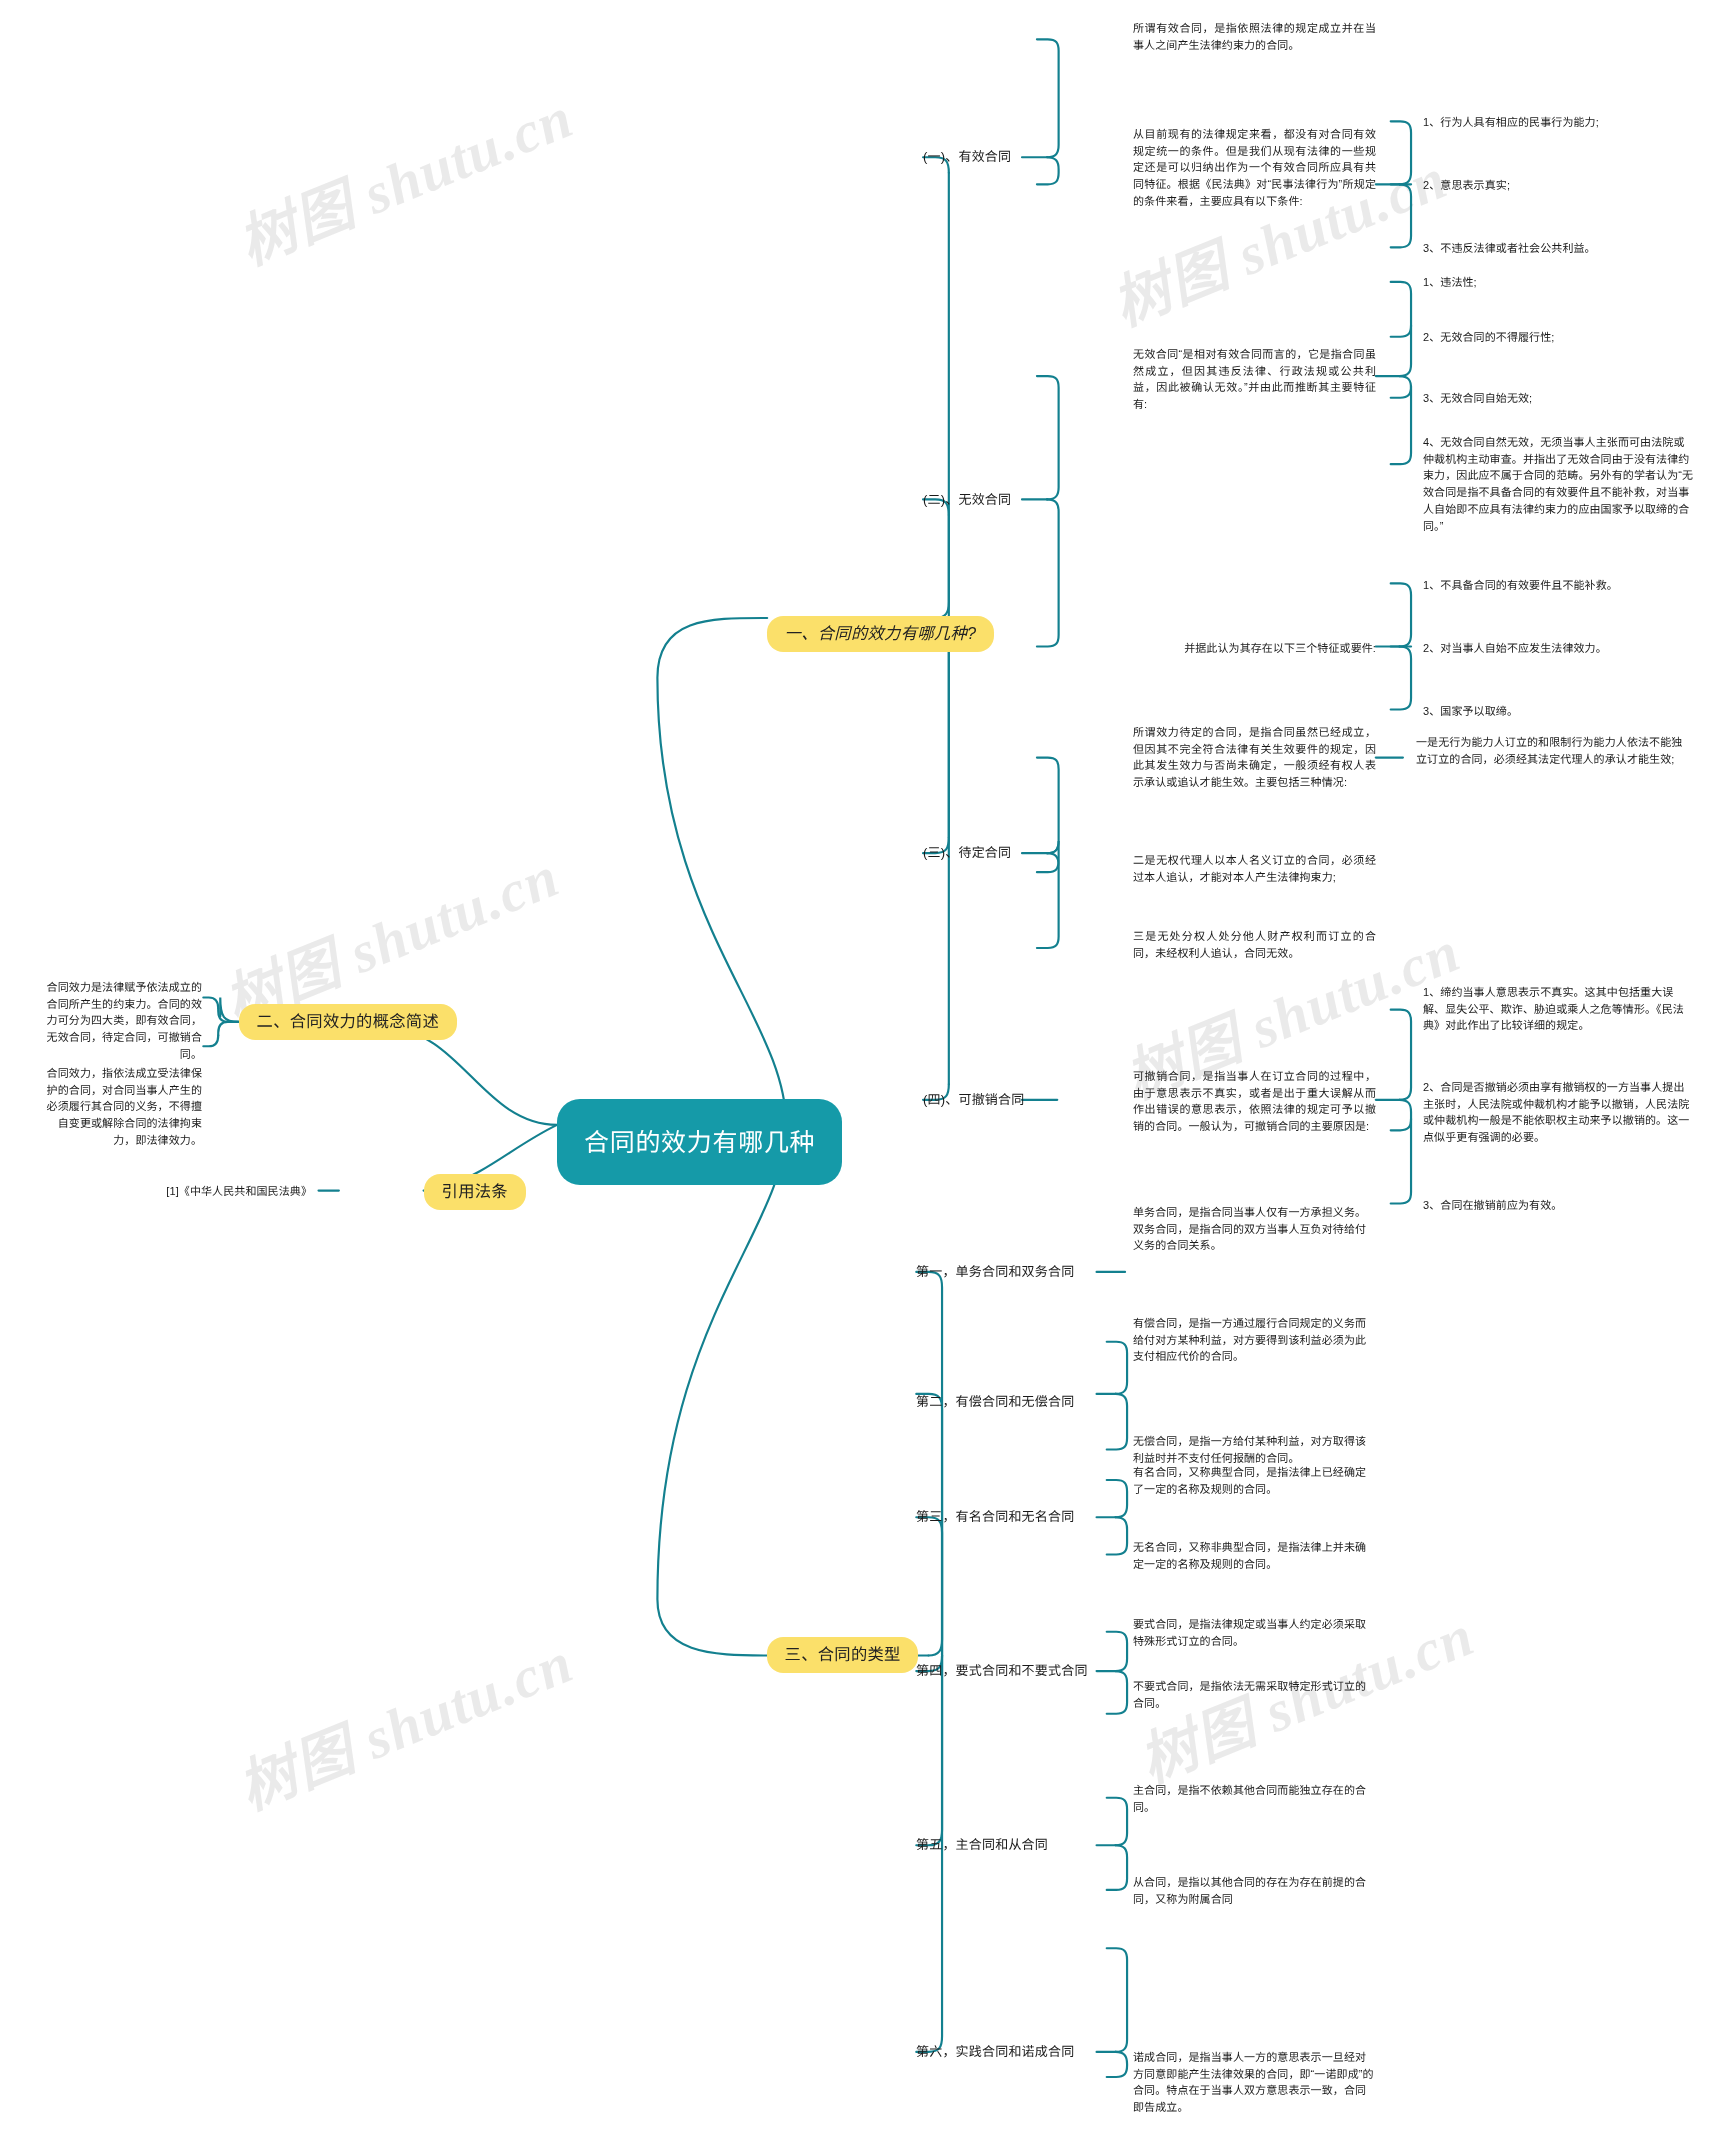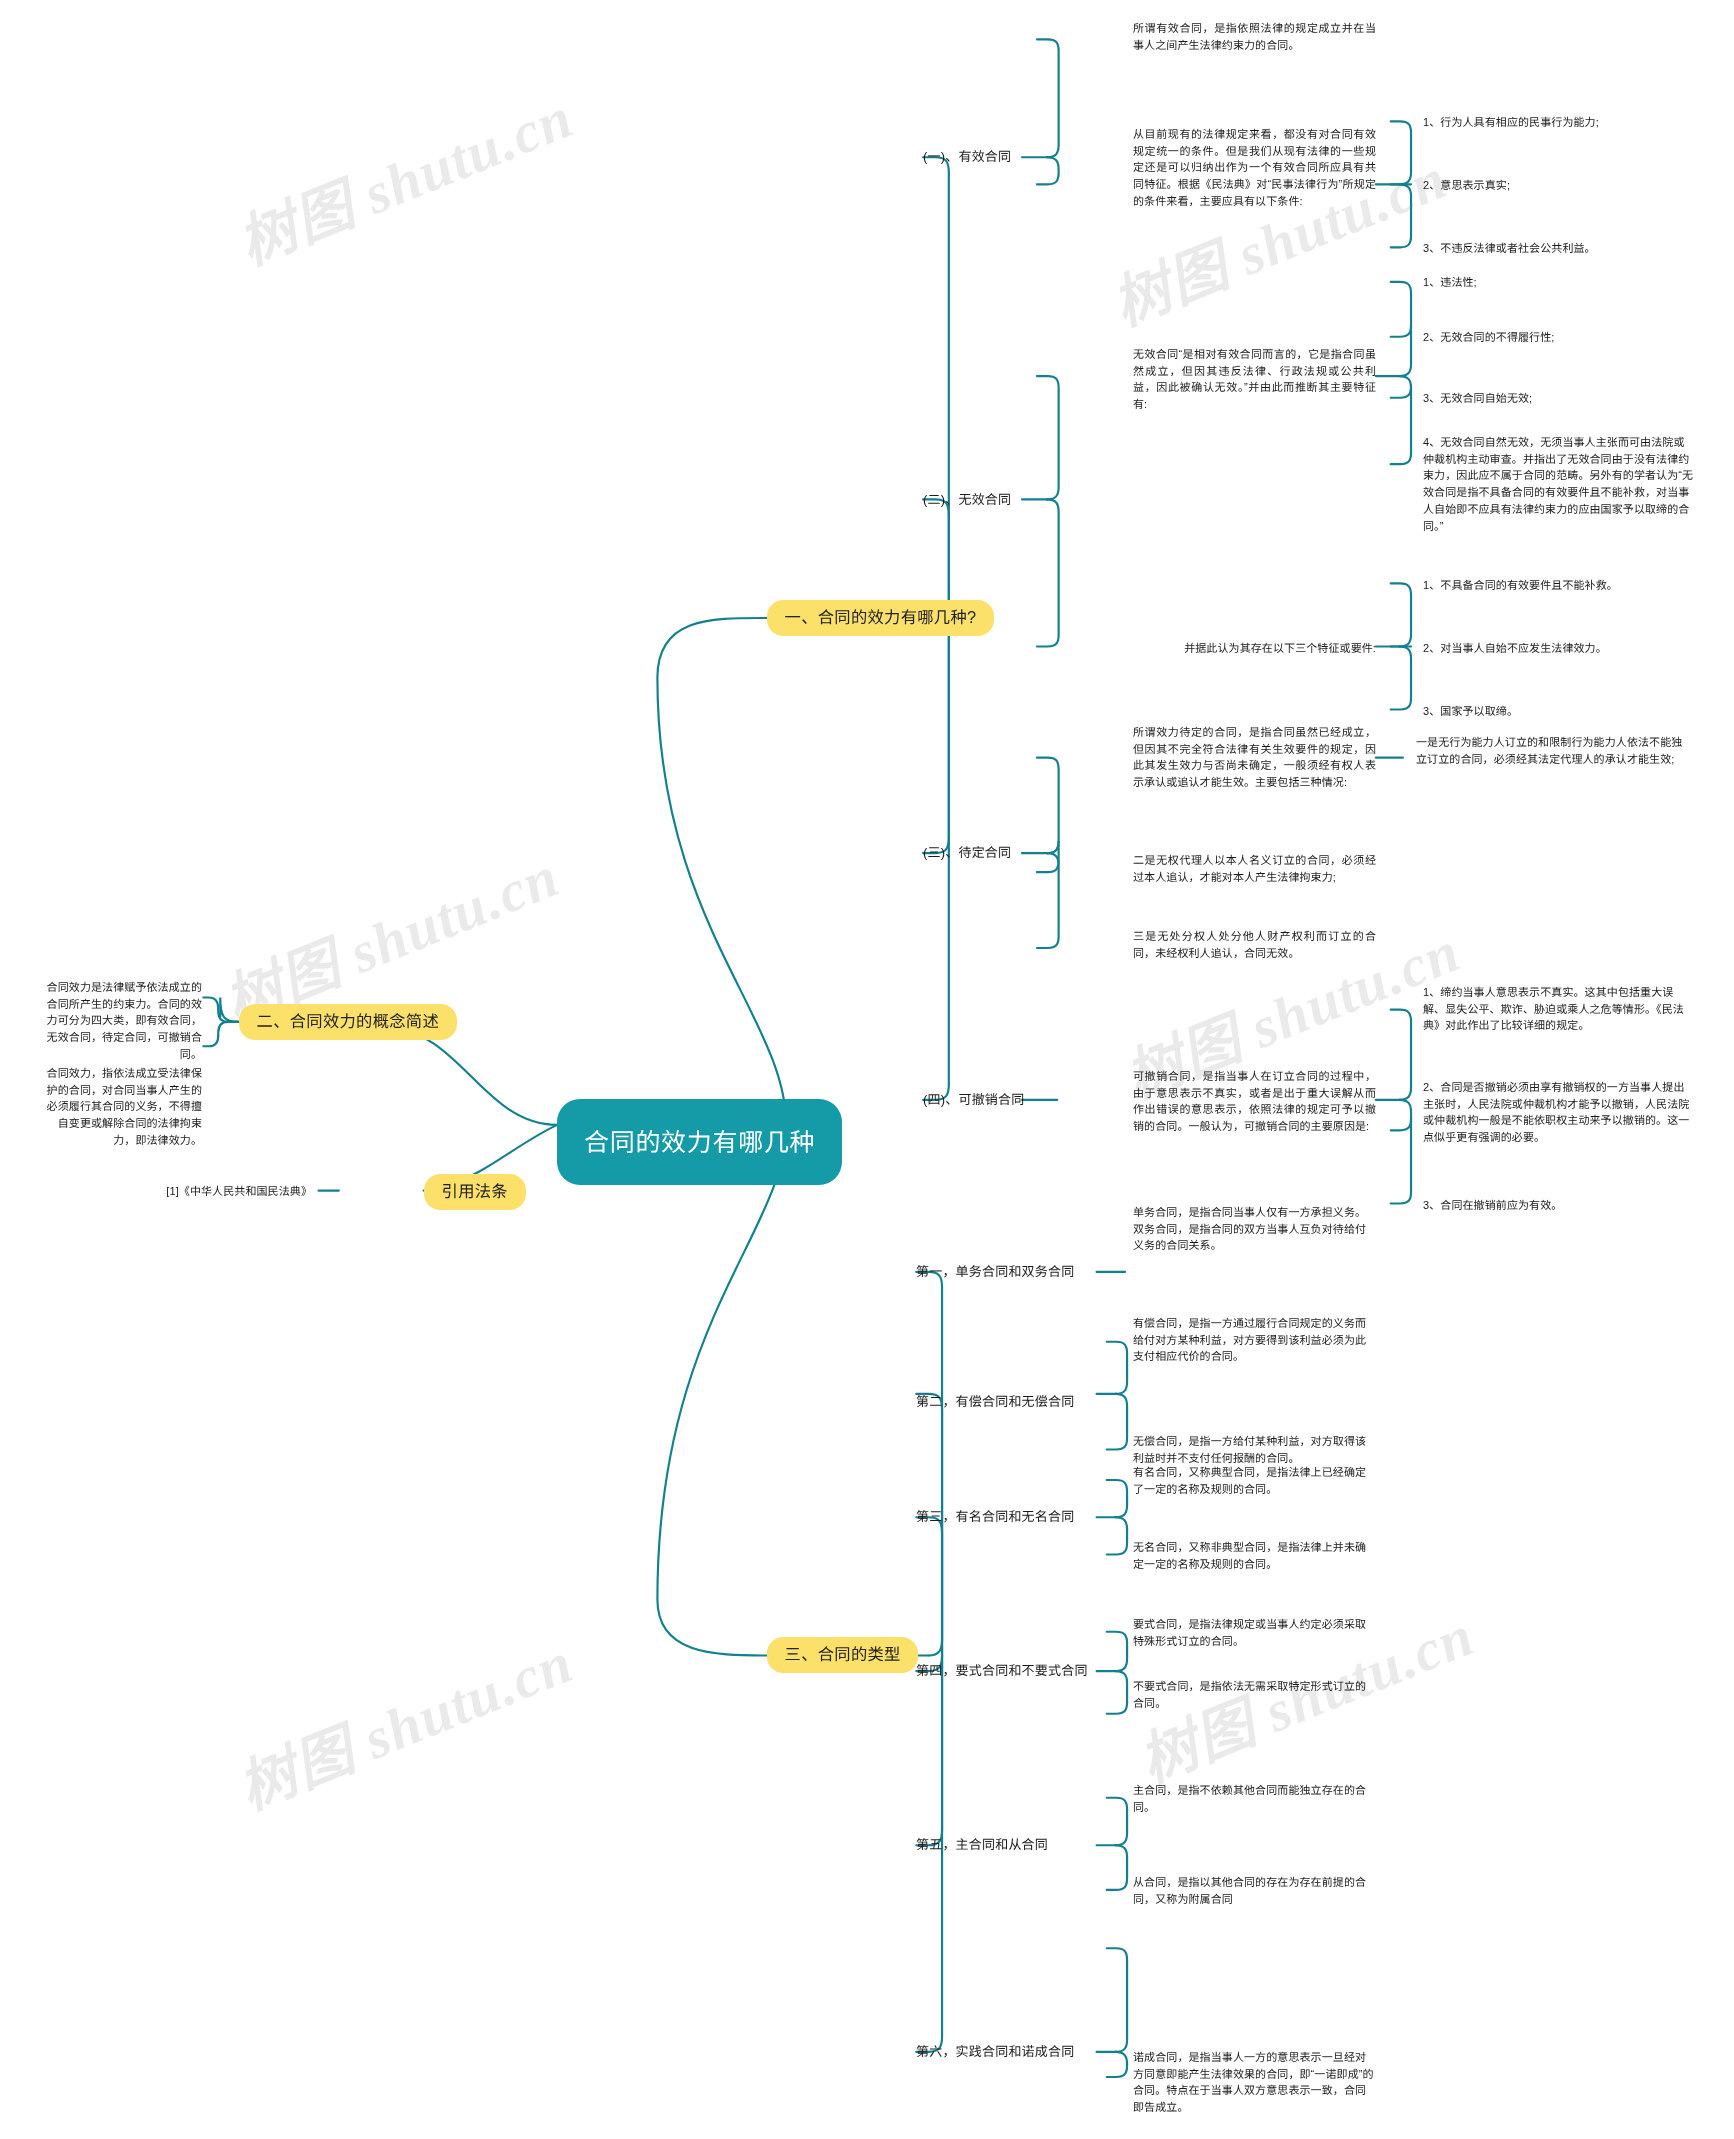--- a/index.html
+++ b/index.html
@@ -188,21 +188,21 @@
   <div class="node topic" style="left:239px;top:1004px;">二、合同效力的概念简述</div>
 
   <div class="node leaf lr" style="left:39px;top:979px;width:163px;">合同效力是法律赋予依法成立的合同所产生的约束力。合同的效力可分为四大类，即有效合同，无效合同，待定合同，可撤销合同。</div>
 
   <div class="node leaf lr" style="left:39px;top:1065px;width:163px;">合同效力，指依法成立受法律保护的合同，对合同当事人产生的必须履行其合同的义务，不得擅自变更或解除合同的法律拘束力，即法律效力。</div>
 
   <div class="node topic" style="left:424px;top:1174px;">引用法条</div>
 
   <div class="node leaf lr nowrap" style="left:139px;top:1183px;width:173px;">[1]《中华人民共和国民法典》</div>
 
-  <div class="node topic" style="left:767px;top:600px;">一、合同的效力有哪几种?</div>
+  <div class="node topic" style="left:767px;top:616px;font-style:italic;">一、合同的效力有哪几种?</div>
 
   <div class="node sub" style="left:923px;top:148px;">(一)、有效合同</div>
   <div class="node leaf" style="left:1133px;top:20.3px;width:243px;">所谓有效合同，是指依照法律的规定成立并在当事人之间产生法律约束力的合同。</div>
   <div class="node leaf" style="left:1133px;top:126px;width:243px;">从目前现有的法律规定来看，都没有对合同有效规定统一的条件。但是我们从现有法律的一些规定还是可以归纳出作为一个有效合同所应具有共同特征。根据《民法典》对“民事法律行为”所规定的条件来看，主要应具有以下条件:</div>
   <div class="node leaf r" style="left:1423px;top:114px;width:271px;">1、行为人具有相应的民事行为能力;</div>
   <div class="node leaf r" style="left:1423px;top:177px;width:271px;">2、意思表示真实;</div>
   <div class="node leaf r" style="left:1423px;top:240px;width:271px;">3、不违反法律或者社会公共利益。</div>
 
   <div class="node sub" style="left:923px;top:491px;">(二)、无效合同</div>
   <div class="node leaf" style="left:1133px;top:346px;width:243px;">无效合同“是相对有效合同而言的，它是指合同虽然成立，但因其违反法律、行政法规或公共利益，因此被确认无效。”并由此而推断其主要特征有:</div>

